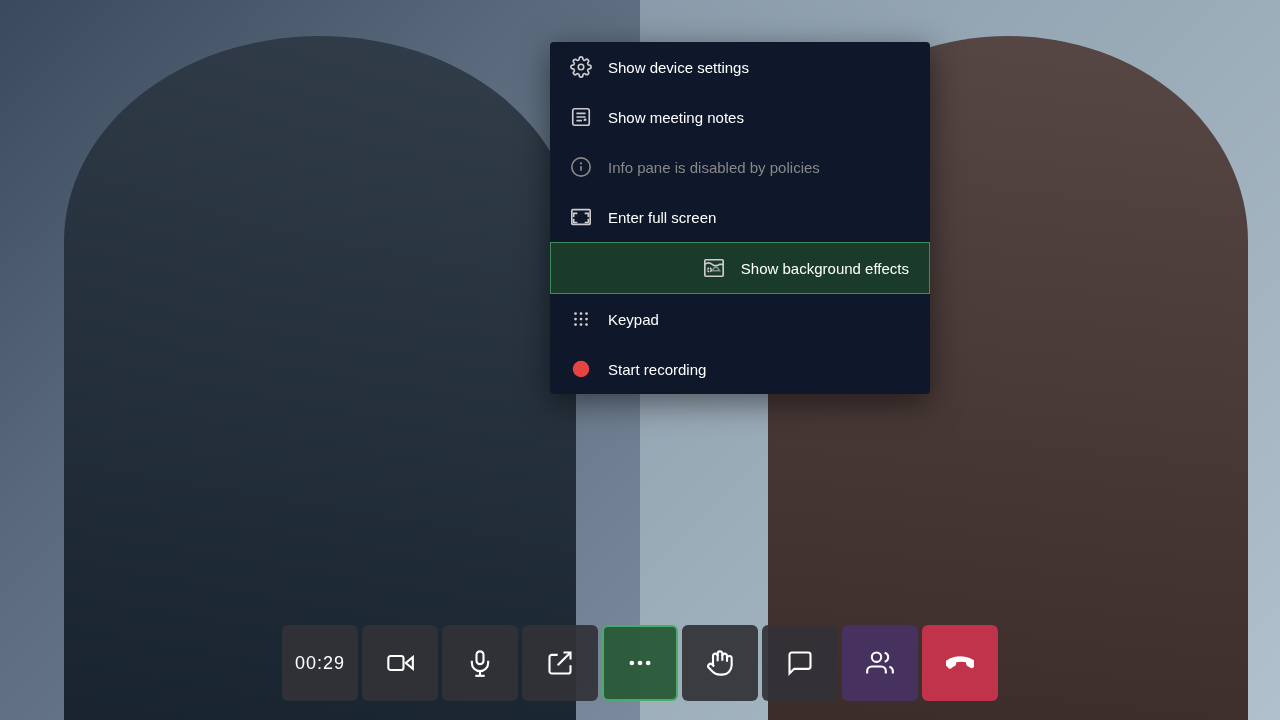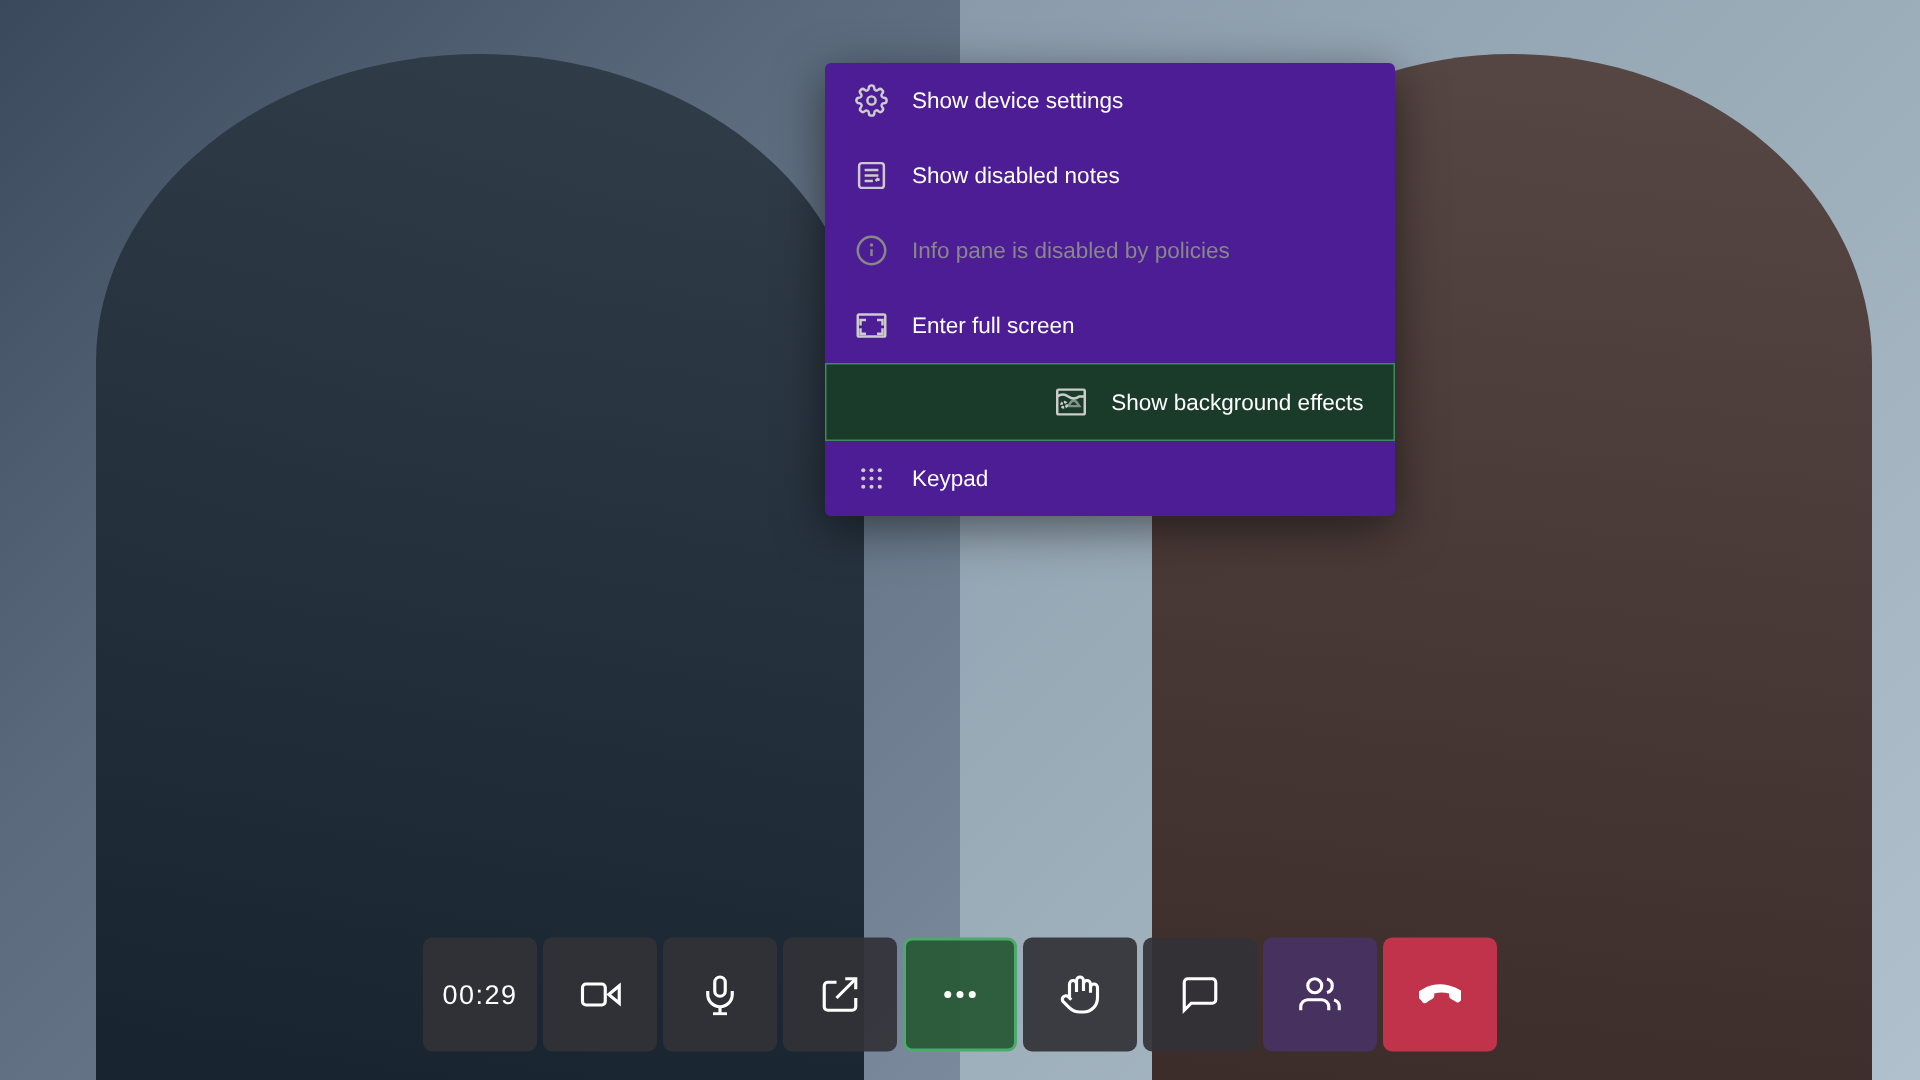--- a/index.html
+++ b/index.html
@@ -59,21 +59,21 @@
       border-radius: 50% 50% 0 0 / 30% 30% 0 0;
       opacity: 0.85;
     }
 
     
     .dropdown-menu {
       position: absolute;
       top: 42px;
       right: 350px;
       width: 380px;
-      background: #4c1d95;
+      background: #0f172a;
       border-radius: 4px;
       overflow: hidden;
       box-shadow: 0 8px 32px rgba(0,0,0,0.5);
       z-index: 100;
     }
 
     .menu-item {
       display: flex;
       align-items: center;
       padding: 14px 20px;
@@ -213,21 +213,21 @@
     <span class="menu-icon">
       <svg class="icon-svg" viewBox="0 0 24 24" fill="none" stroke="currentColor" stroke-width="1.8">
         <rect x="3" y="3" width="18" height="18" rx="2"></rect>
         <line x1="7" y1="8" x2="17" y2="8"></line>
         <line x1="7" y1="12" x2="17" y2="12"></line>
         <line x1="7" y1="16" x2="13" y2="16"></line>
         <line x1="15" y1="16" x2="17" y2="14"></line>
         <line x1="17" y1="14" x2="17" y2="16"></line>
       </svg>
     </span>
-    <span>Show disabled notes</span>
+    <span>Show meeting notes</span>
   </div>
 
   <div class="menu-item disabled">
     <span class="menu-icon disabled-icon">
       <svg class="icon-svg" viewBox="0 0 24 24" fill="none" stroke="currentColor" stroke-width="1.8">
         <circle cx="12" cy="12" r="10"></circle>
         <line x1="12" y1="8" x2="12" y2="8" stroke-width="2.5" stroke-linecap="round"></line>
         <line x1="12" y1="11" x2="12" y2="16"></line>
       </svg>
     </span>
@@ -270,20 +270,28 @@
         <circle cx="12" cy="12" r="1.5"></circle>
         <circle cx="18" cy="12" r="1.5"></circle>
         <circle cx="6" cy="18" r="1.5"></circle>
         <circle cx="12" cy="18" r="1.5"></circle>
         <circle cx="18" cy="18" r="1.5"></circle>
       </svg>
     </span>
     <span>Keypad</span>
   </div>
 
+  <div class="menu-item">
+    <span class="menu-icon red-icon">
+      <svg class="icon-svg" viewBox="0 0 24 24" fill="#e84343">
+        <circle cx="12" cy="12" r="9"></circle>
+      </svg>
+    </span>
+    <span>Start recording</span>
+  </div>
 
 
 
 </div>
 
 <div class="toolbar">
 
   <div class="timer-display">
     <span>00:29</span>
   </div>

